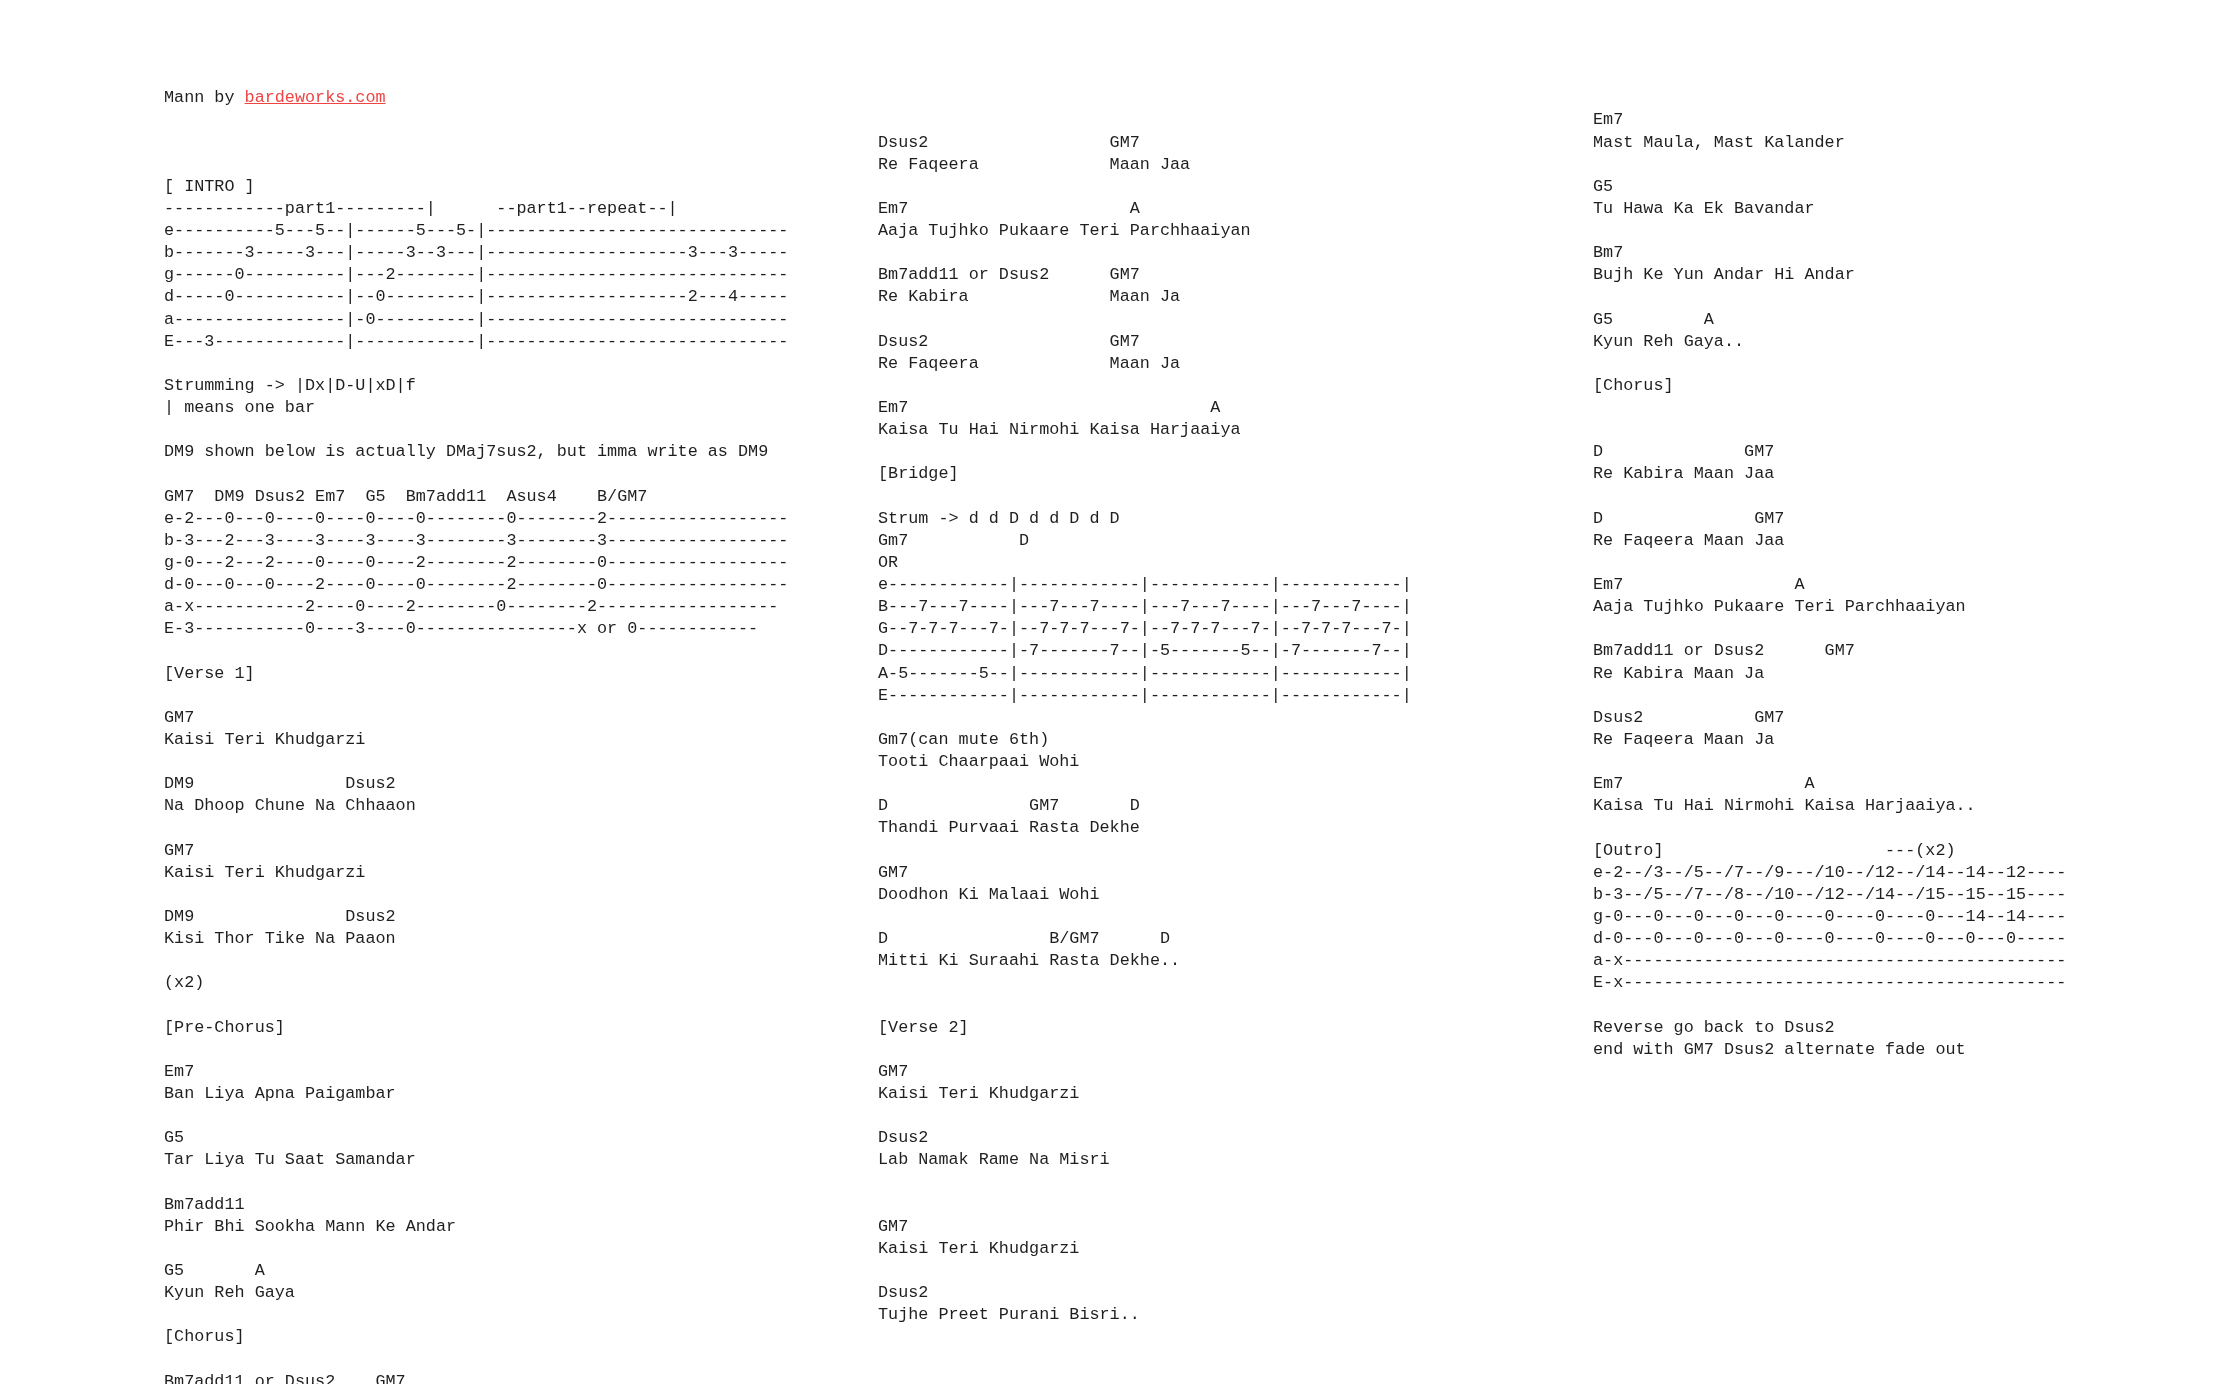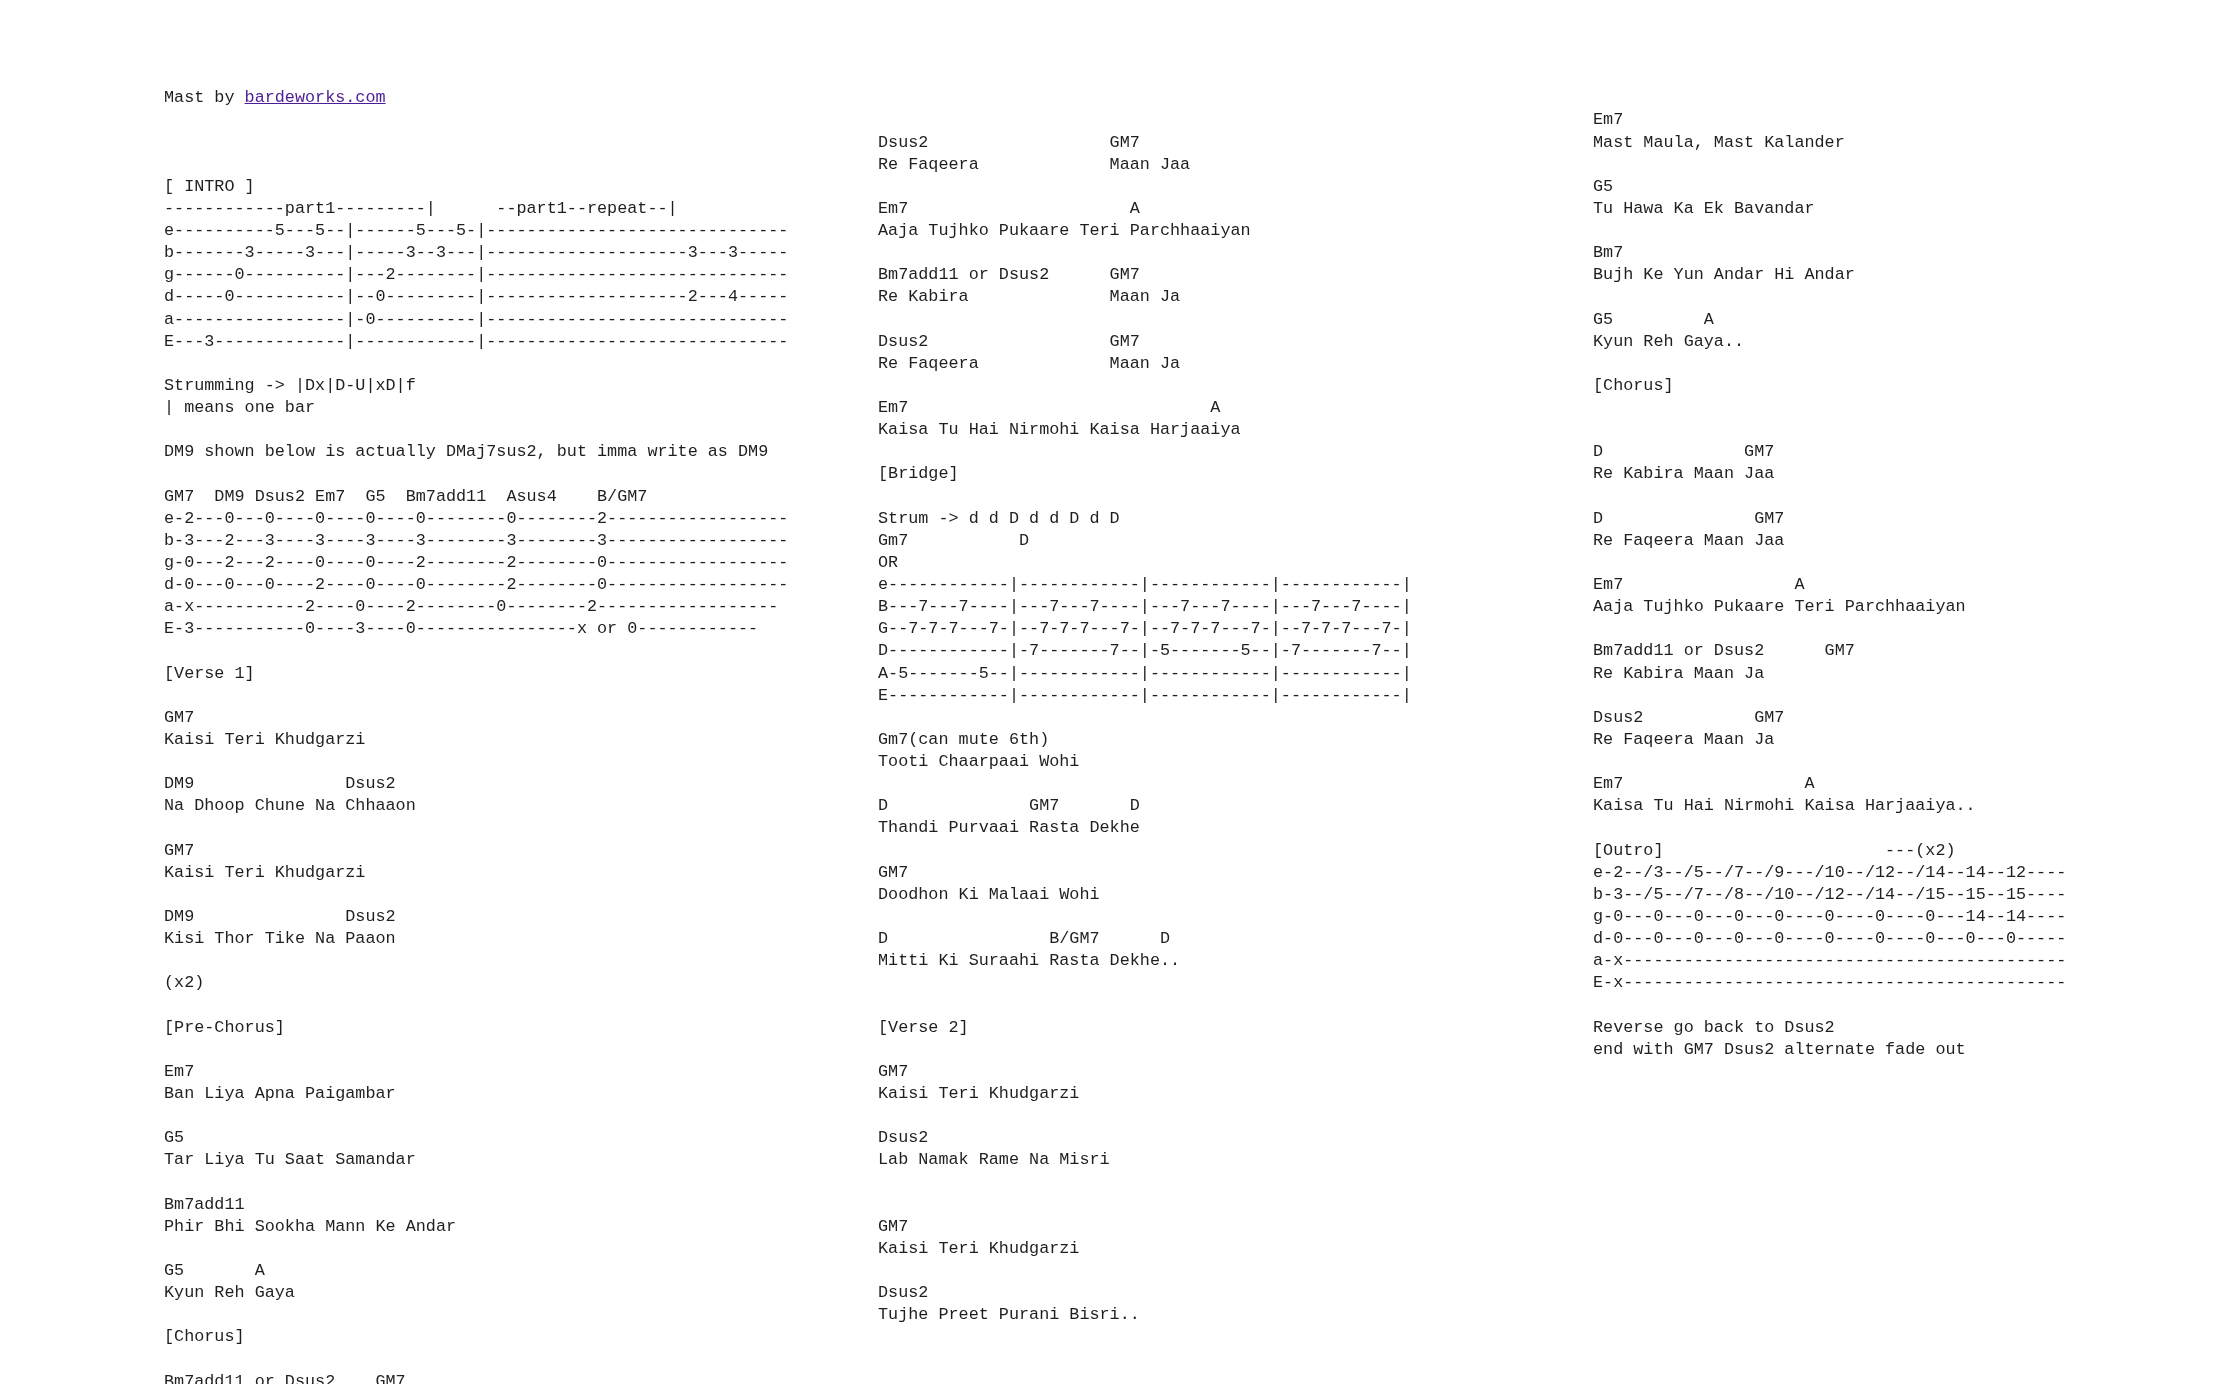--- a/index.html
+++ b/index.html
@@ -23,30 +23,30 @@
     font-size: 16.8px;
     line-height: 22.14px;
     white-space: pre;
     color: #1f1f1f;
   }
   .col-left { left: 164px; }
   .col-mid  { left: 878px; }
   .col-right{ left: 1593px; }
   .line { display: block; height: 22.14px; }
   .credit-link {
-    color: #4c1d95;
+    color: #ef4444;
     text-decoration: underline;
     cursor: pointer;
   }
 </style>
 </head>
 <body>
 
 <div class="col col-left">
-  <span class="line"><span>Mast by </span><a class="credit-link">bardeworks.com</a></span>
+  <span class="line"><span>Mann by </span><a class="credit-link">bardeworks.com</a></span>
   <div id="left-lines"><span class="line"></span><span class="line">[ INTRO ]</span><span class="line">------------part1---------|      --part1--repeat--|</span><span class="line">e----------5---5--|------5---5-|------------------------------</span><span class="line">b-------3-----3---|-----3--3---|--------------------3---3-----</span><span class="line">g------0----------|---2--------|------------------------------</span><span class="line">d-----0-----------|--0---------|--------------------2---4-----</span><span class="line">a-----------------|-0----------|------------------------------</span><span class="line">E---3-------------|------------|------------------------------</span><span class="line"></span><span class="line">Strumming -&gt; |Dx|D-U|xD|f</span><span class="line">| means one bar</span><span class="line"></span><span class="line">DM9 shown below is actually DMaj7sus2, but imma write as DM9</span><span class="line"></span><span class="line">GM7  DM9 Dsus2 Em7  G5  Bm7add11  Asus4    B/GM7</span><span class="line">e-2---0---0----0----0----0--------0--------2------------------</span><span class="line">b-3---2---3----3----3----3--------3--------3------------------</span><span class="line">g-0---2---2----0----0----2--------2--------0------------------</span><span class="line">d-0---0---0----2----0----0--------2--------0------------------</span><span class="line">a-x-----------2----0----2--------0--------2------------------</span><span class="line">E-3-----------0----3----0----------------x or 0------------</span><span class="line"></span><span class="line">[Verse 1]</span><span class="line"></span><span class="line">GM7</span><span class="line">Kaisi Teri Khudgarzi</span><span class="line"></span><span class="line">DM9               Dsus2</span><span class="line">Na Dhoop Chune Na Chhaaon</span><span class="line"></span><span class="line">GM7</span><span class="line">Kaisi Teri Khudgarzi</span><span class="line"></span><span class="line">DM9               Dsus2</span><span class="line">Kisi Thor Tike Na Paaon</span><span class="line"></span><span class="line">(x2)</span><span class="line"></span><span class="line">[Pre-Chorus]</span><span class="line"></span><span class="line">Em7</span><span class="line">Ban Liya Apna Paigambar</span><span class="line"></span><span class="line">G5</span><span class="line">Tar Liya Tu Saat Samandar</span><span class="line"></span><span class="line">Bm7add11</span><span class="line">Phir Bhi Sookha Mann Ke Andar</span><span class="line"></span><span class="line">G5       A</span><span class="line">Kyun Reh Gaya</span><span class="line"></span><span class="line">[Chorus]</span><span class="line"></span><span class="line">Bm7add11 or Dsus2    GM7</span></div>
 </div>
 
 <div class="col col-mid">
   <div id="mid-lines"><span class="line"></span><span class="line"></span><span class="line">Dsus2                  GM7</span><span class="line">Re Faqeera             Maan Jaa</span><span class="line"></span><span class="line">Em7                      A</span><span class="line">Aaja Tujhko Pukaare Teri Parchhaaiyan</span><span class="line"></span><span class="line">Bm7add11 or Dsus2      GM7</span><span class="line">Re Kabira              Maan Ja</span><span class="line"></span><span class="line">Dsus2                  GM7</span><span class="line">Re Faqeera             Maan Ja</span><span class="line"></span><span class="line">Em7                              A</span><span class="line">Kaisa Tu Hai Nirmohi Kaisa Harjaaiya</span><span class="line"></span><span class="line">[Bridge]</span><span class="line"></span><span class="line">Strum -&gt; d d D d d D d D</span><span class="line">Gm7           D</span><span class="line">OR</span><span class="line">e------------|------------|------------|------------|</span><span class="line">B---7---7----|---7---7----|---7---7----|---7---7----|</span><span class="line">G--7-7-7---7-|--7-7-7---7-|--7-7-7---7-|--7-7-7---7-|</span><span class="line">D------------|-7-------7--|-5-------5--|-7-------7--|</span><span class="line">A-5-------5--|------------|------------|------------|</span><span class="line">E------------|------------|------------|------------|</span><span class="line"></span><span class="line">Gm7(can mute 6th)</span><span class="line">Tooti Chaarpaai Wohi</span><span class="line"></span><span class="line">D              GM7       D</span><span class="line">Thandi Purvaai Rasta Dekhe</span><span class="line"></span><span class="line">GM7</span><span class="line">Doodhon Ki Malaai Wohi</span><span class="line"></span><span class="line">D                B/GM7      D</span><span class="line">Mitti Ki Suraahi Rasta Dekhe..</span><span class="line"></span><span class="line"></span><span class="line">[Verse 2]</span><span class="line"></span><span class="line">GM7</span><span class="line">Kaisi Teri Khudgarzi</span><span class="line"></span><span class="line">Dsus2</span><span class="line">Lab Namak Rame Na Misri</span><span class="line"></span><span class="line"></span><span class="line">GM7</span><span class="line">Kaisi Teri Khudgarzi</span><span class="line"></span><span class="line">Dsus2</span><span class="line">Tujhe Preet Purani Bisri..</span></div>
 </div>
 
 <div class="col col-right">
   <div id="right-lines"><span class="line"></span><span class="line">Em7</span><span class="line">Mast Maula, Mast Kalander</span><span class="line"></span><span class="line">G5</span><span class="line">Tu Hawa Ka Ek Bavandar</span><span class="line"></span><span class="line">Bm7</span><span class="line">Bujh Ke Yun Andar Hi Andar</span><span class="line"></span><span class="line">G5         A</span><span class="line">Kyun Reh Gaya..</span><span class="line"></span><span class="line">[Chorus]</span><span class="line"></span><span class="line"></span><span class="line">D              GM7</span><span class="line">Re Kabira Maan Jaa</span><span class="line"></span><span class="line">D               GM7</span><span class="line">Re Faqeera Maan Jaa</span><span class="line"></span><span class="line">Em7                 A</span><span class="line">Aaja Tujhko Pukaare Teri Parchhaaiyan</span><span class="line"></span><span class="line">Bm7add11 or Dsus2      GM7</span><span class="line">Re Kabira Maan Ja</span><span class="line"></span><span class="line">Dsus2           GM7</span><span class="line">Re Faqeera Maan Ja</span><span class="line"></span><span class="line">Em7                  A</span><span class="line">Kaisa Tu Hai Nirmohi Kaisa Harjaaiya..</span><span class="line"></span><span class="line">[Outro]                      ---(x2)</span><span class="line">e-2--/3--/5--/7--/9---/10--/12--/14--14--12----</span><span class="line">b-3--/5--/7--/8--/10--/12--/14--/15--15--15----</span><span class="line">g-0---0---0---0---0----0----0----0---14--14----</span><span class="line">d-0---0---0---0---0----0----0----0---0---0-----</span><span class="line">a-x--------------------------------------------</span><span class="line">E-x--------------------------------------------</span><span class="line"></span><span class="line">Reverse go back to Dsus2</span><span class="line">end with GM7 Dsus2 alternate fade out</span></div>
 </div>

